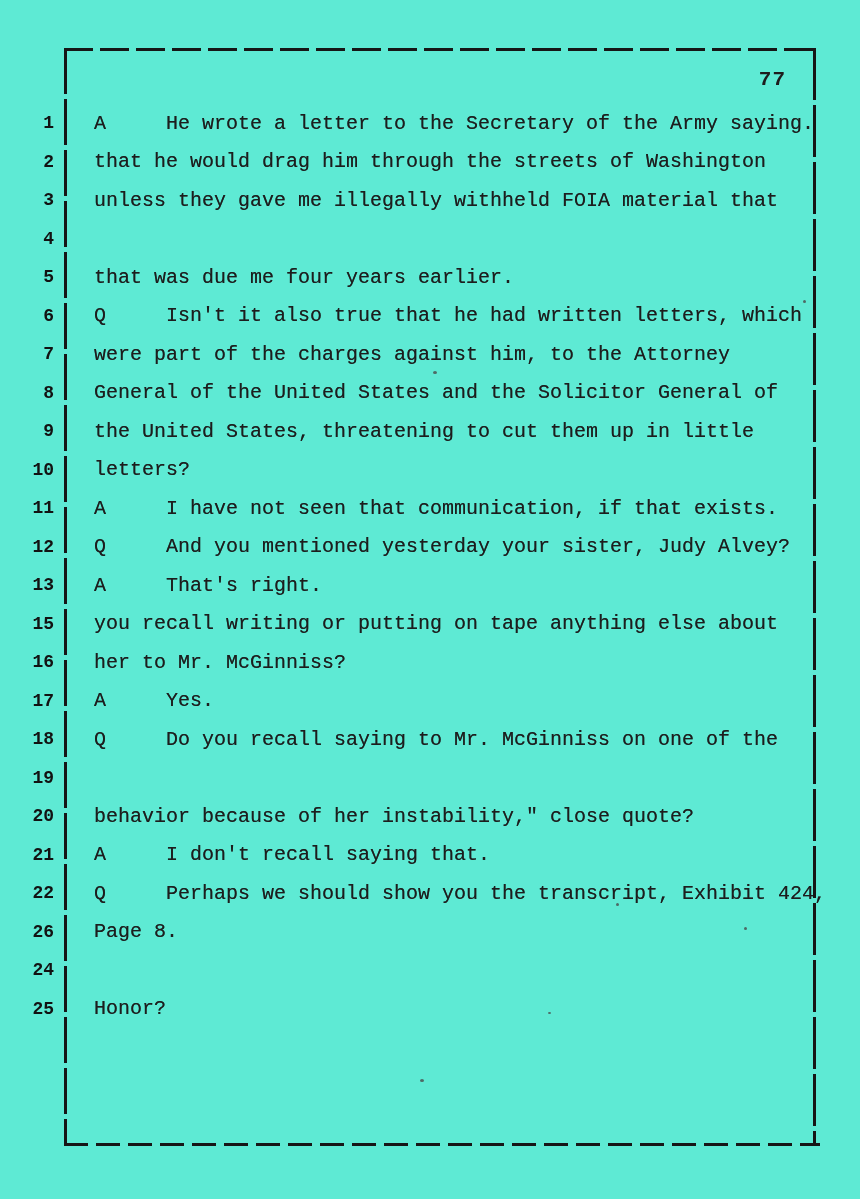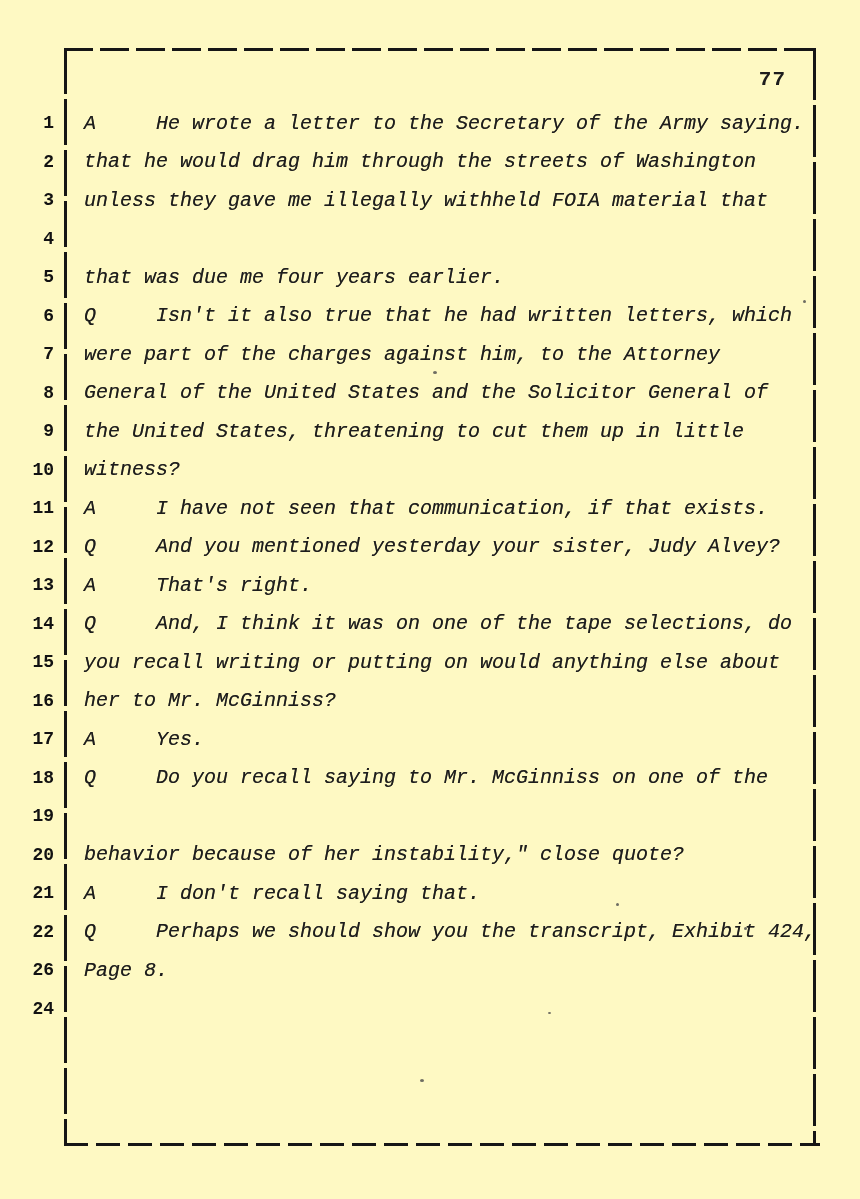--- a/index.html
+++ b/index.html
@@ -4,21 +4,21 @@
 <style>
   html, body {
     margin: 0;
     padding: 0;
     background: #fbfbfb;
   }
   .canvas {
     position: relative;
     width: 860px;
     height: 1199px;
-    background: #fef9c3;
+    background: #5eead4;
     overflow: hidden;
     font-family: "Liberation Mono", "DejaVu Sans Mono", monospace;
   }
   
   .b-top {
     position: absolute; left: 64px; top: 48px; width: 752px; height: 3px;
     background: repeating-linear-gradient(90deg, #161616 0 29px, transparent 29px 36px);
   }
   .b-bottom {
     position: absolute; left: 64px; top: 1143px; width: 756px; height: 3px;
@@ -54,26 +54,25 @@
   }
   .num {
     width: 54px;
     flex: 0 0 54px;
     text-align: right;
     font-size: 18px;
     font-weight: bold;
     color: #121212;
   }
   .txt {
-    margin-left: 30px;
+    margin-left: 40px;
     white-space: pre;
     font-size: 20px;
     color: #1d1d1d;
     text-shadow: 0 0 0.6px rgba(20,20,20,0.65);
-    font-style: italic;
   }
   
   .speck {
     position: absolute;
     background: #4a4a4a;
     border-radius: 50%;
     opacity: 0.8;
   }
 </style>
 </head>
@@ -119,41 +118,37 @@
     <div class="line">
       <span class="num">8</span>
       <span class="txt">General of the United States and the Solicitor General of</span>
     </div>
     <div class="line">
       <span class="num">9</span>
       <span class="txt">the United States, threatening to cut them up in little</span>
     </div>
     <div class="line">
       <span class="num">10</span>
-      <span class="txt">witness?</span>
+      <span class="txt">letters?</span>
     </div>
     <div class="line">
       <span class="num">11</span>
       <span class="txt">A     I have not seen that communication, if that exists.</span>
     </div>
     <div class="line">
       <span class="num">12</span>
       <span class="txt">Q     And you mentioned yesterday your sister, Judy Alvey?</span>
     </div>
     <div class="line">
       <span class="num">13</span>
       <span class="txt">A     That's right.</span>
     </div>
     <div class="line">
-      <span class="num">14</span>
-      <span class="txt">Q     And, I think it was on one of the tape selections, do</span>
-    </div>
-    <div class="line">
       <span class="num">15</span>
-      <span class="txt">you recall writing or putting on would anything else about</span>
+      <span class="txt">you recall writing or putting on tape anything else about</span>
     </div>
     <div class="line">
       <span class="num">16</span>
       <span class="txt">her to Mr. McGinniss?</span>
     </div>
     <div class="line">
       <span class="num">17</span>
       <span class="txt">A     Yes.</span>
     </div>
     <div class="line">
@@ -175,20 +170,24 @@
       <span class="num">22</span>
       <span class="txt">Q     Perhaps we should show you the transcript, Exhibit 424,</span>
     </div>
     <div class="line">
       <span class="num">26</span>
       <span class="txt">Page 8.</span>
     </div>
     <div class="line">
       <span class="num">24</span>
     </div>
+    <div class="line">
+      <span class="num">25</span>
+      <span class="txt">Honor?</span>
+    </div>
   </div>
 
   <div class="speck" style="left:433px; top:371px; width:4px; height:3px;"></div>
   <div class="speck" style="left:803px; top:300px; width:3px; height:3px;"></div>
   <div class="speck" style="left:616px; top:903px; width:3px; height:3px;"></div>
   <div class="speck" style="left:744px; top:927px; width:3px; height:3px;"></div>
   <div class="speck" style="left:548px; top:1012px; width:3px; height:2px;"></div>
   <div class="speck" style="left:420px; top:1079px; width:4px; height:3px;"></div>
 
 </div>

